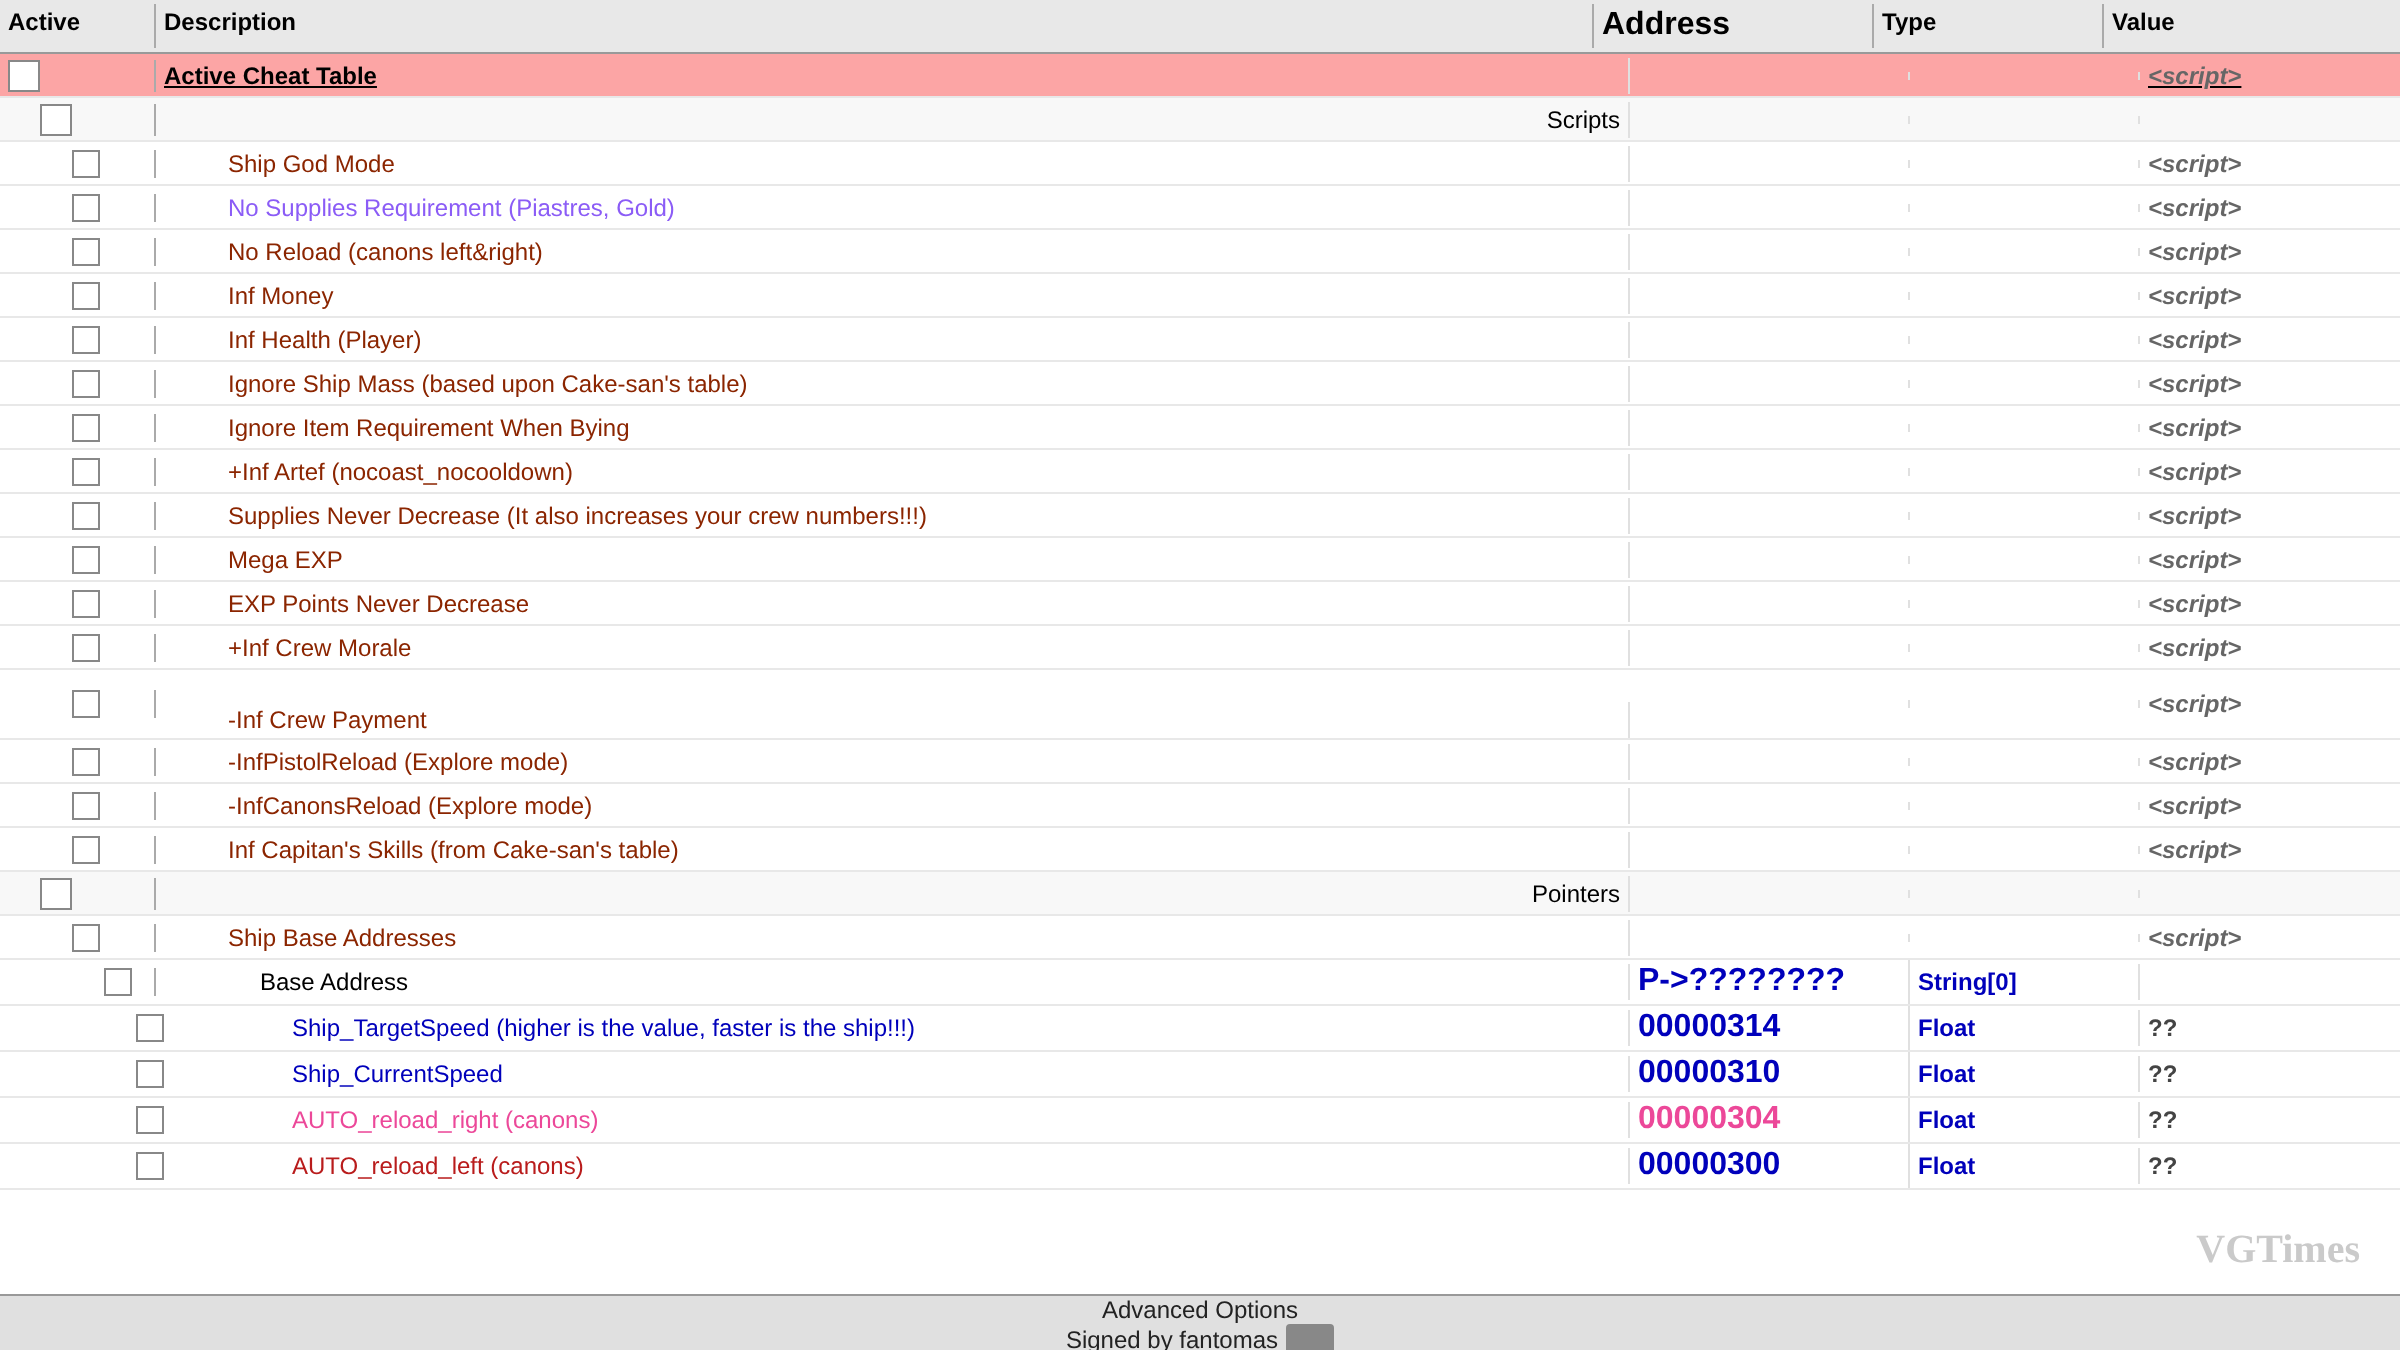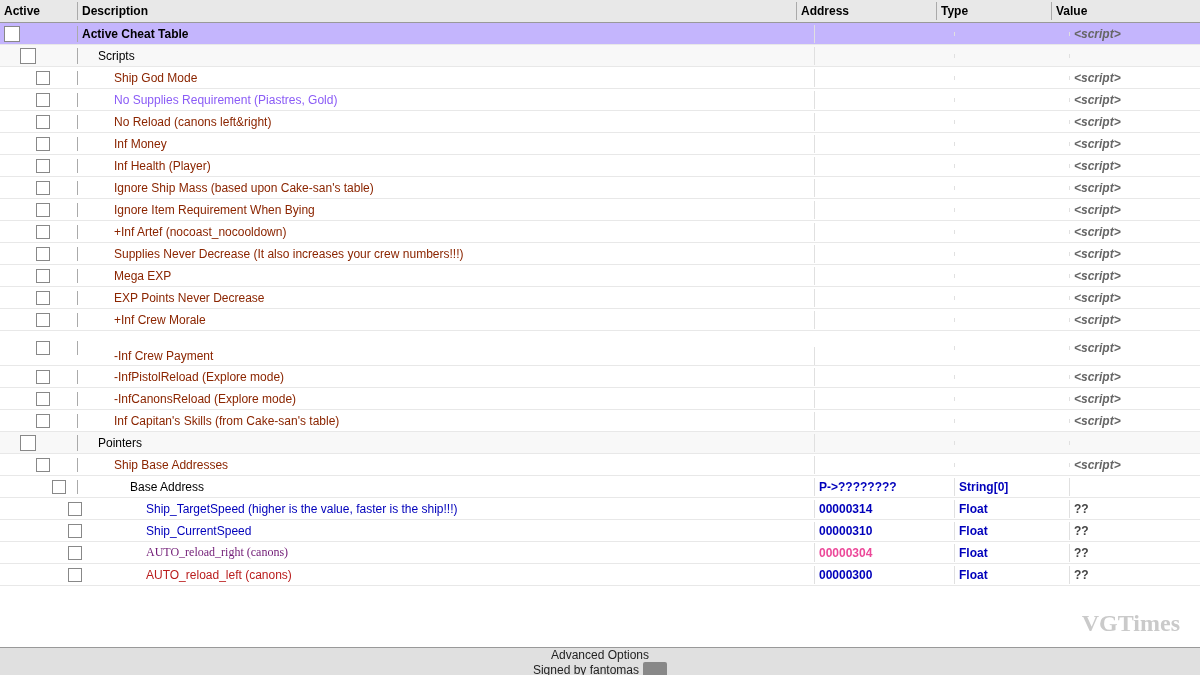--- a/index.html
+++ b/index.html
@@ -35,21 +35,21 @@
       padding: 2px 4px;
       font-weight: bold;
       font-size: 12px;
       border-right: 1px solid #aaa;
     }
     .col-address {
       width: 140px;
       min-width: 140px;
       padding: 2px 4px;
       font-weight: bold;
-      font-size: 12px;
+      font-size: 16px;
       border-right: 1px solid #aaa;
     }
     .col-type {
       width: 115px;
       min-width: 115px;
       padding: 2px 4px;
       font-weight: bold;
       font-size: 12px;
       border-right: 1px solid #aaa;
     }
@@ -116,31 +116,31 @@
       height: 14px;
       border: 1px solid #888;
       background: white;
       display: inline-block;
       flex-shrink: 0;
       cursor: pointer;
     }
 
     
     .indent0 { padding-left: 4px; }
-    .indent1 { padding-left: 20px; }
+    .indent1 { padding-left: 20px; text-align: right; }
     .indent2 { padding-left: 36px; }
     .indent3 { padding-left: 52px; }
     .indent4 { padding-left: 68px; }
 
     
     .watermark {
       position: absolute;
       bottom: 10px;
       right: 20px;
-      font-size: 24px;
+      font-size: 20px;
       color: rgba(150, 150, 150, 0.5);
       font-weight: bold;
       font-family: Georgia, serif;
       pointer-events: none;
     }
 
     
     .footer {
       height: 28px;
       background: #e0e0e0;
@@ -194,21 +194,22 @@
       border: 1px solid #999;
     }
     .table-content::-webkit-scrollbar-button {
       background: #ddd;
       border: 1px solid #999;
       height: 16px;
       display: block;
     }
 
     .row-top {
-      background: #c4b5fd;
+      background: #fca5a5;
+      text-decoration: underline;
     }
     .row-section {
       background: #f8f8f8;
     }
   </style>
 </head>
 <body>
 
 <div class="header-row">
   <div class="col-active">Active</div>
@@ -425,21 +426,21 @@
         </div>
         <div class="col-desc indent4" style="padding-left: 68px;"><span style="color: rgb(0, 0, 187);">Ship_CurrentSpeed</span></div>
         <div class="col-address" style="color: rgb(0, 0, 187);">00000310</div>
         <div class="col-type" style="color: rgb(0, 0, 187);">Float</div>
         <div class="col-value" style="color: rgb(68, 68, 68);">??</div>
       </div>
       <div class="row">
         <div class="col-active" style="padding-left: 68px;">
           <span class="chk"></span>
         </div>
-        <div class="col-desc indent4" style="padding-left: 68px;"><span style="color: #701a75; font-family: Liberation Serif, serif;">AUTO_reload_right (canons)</span></div>
+        <div class="col-desc indent4" style="padding-left: 68px;"><span style="color: #ec4899;">AUTO_reload_right (canons)</span></div>
         <div class="col-address" style="color: #ec4899;">00000304</div>
         <div class="col-type" style="color: rgb(0, 0, 187);">Float</div>
         <div class="col-value" style="color: rgb(68, 68, 68);">??</div>
       </div>
       <div class="row">
         <div class="col-active" style="padding-left: 68px;">
           <span class="chk"></span>
         </div>
         <div class="col-desc indent4" style="padding-left: 68px;"><span style="color: #b91c1c;">AUTO_reload_left (canons)</span></div>
         <div class="col-address" style="color: rgb(0, 0, 187);">00000300</div>

